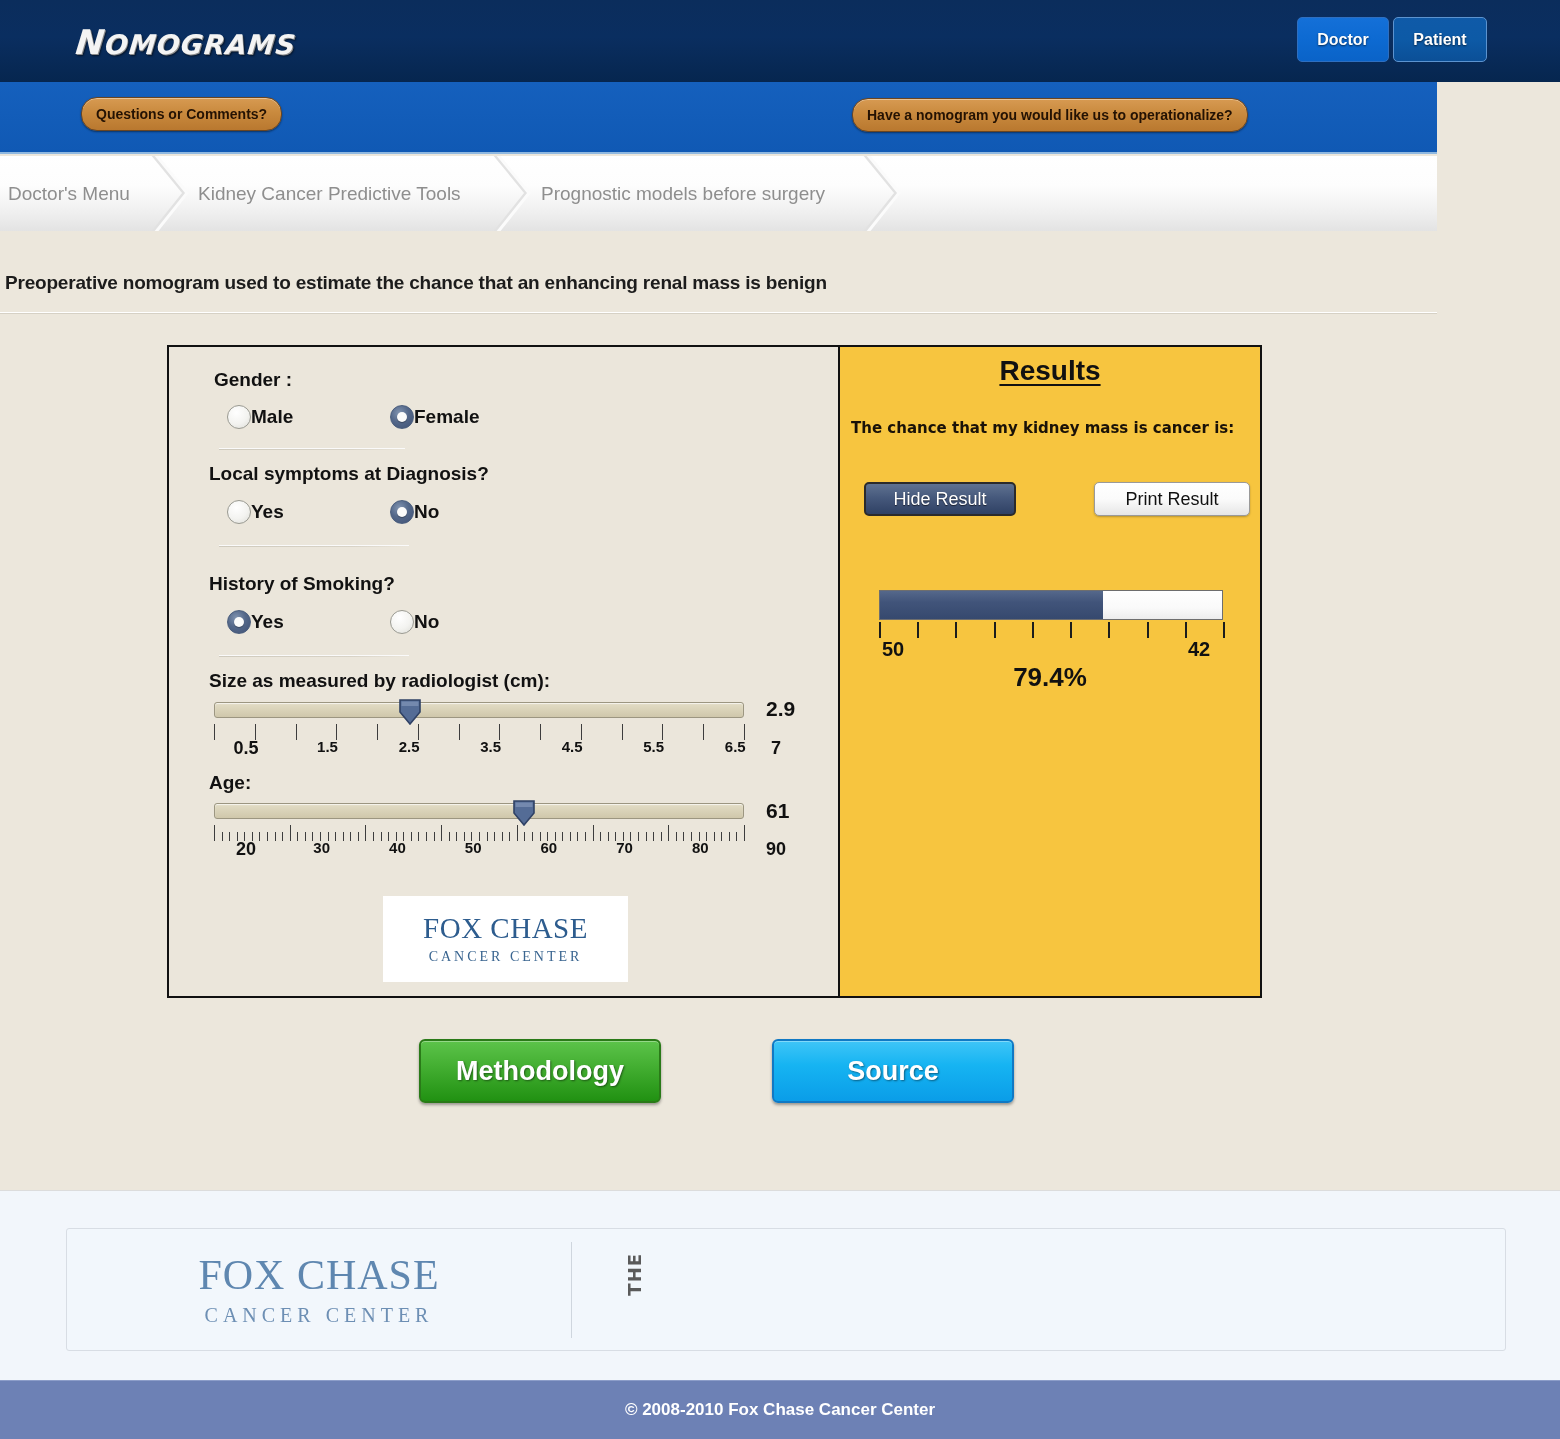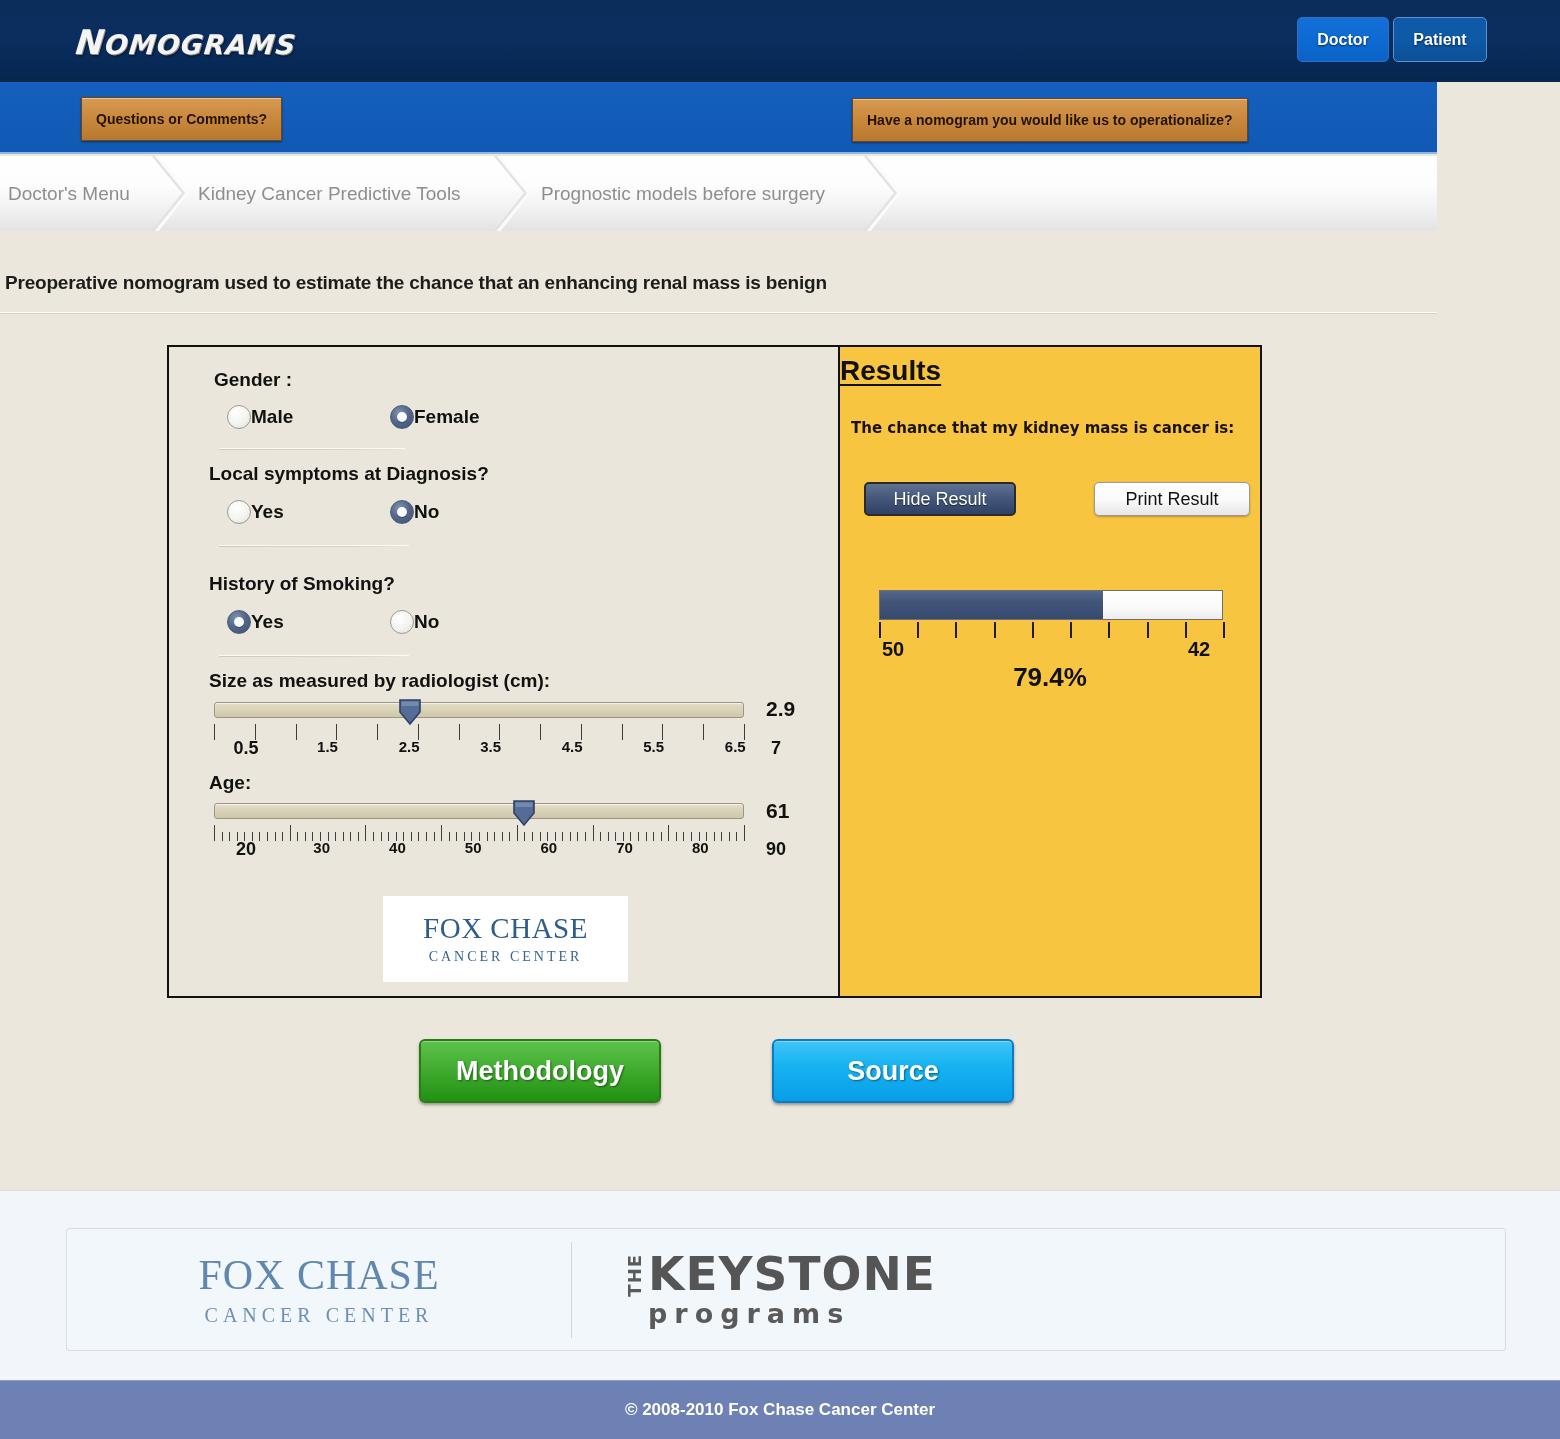--- a/index.html
+++ b/index.html
@@ -44,22 +44,22 @@
     border-color: #5c93cf;
   }
 
   
   #sub-bar {
     position: absolute; left: 0; top: 82px; width: 1437px; height: 72px;
     background: linear-gradient(to bottom, #1560bd 0%, #1059b4 100%);
     border-bottom: 2px solid #8fb8e0;
   }
   .tan-btn {
-    position: absolute; height: 44px;
-    border: 1px solid #6b4520; border-radius: 0;
+    position: absolute; height: 34px;
+    border: 1px solid #6b4520; border-radius: 16px;
     background: linear-gradient(to bottom, #d79a52 0%, #c98a3e 45%, #b9782f 100%);
     color: #241203; font-size: 14px; font-weight: bold;
     display: flex; align-items: center; justify-content: center;
     padding: 0 14px; cursor: pointer;
     box-shadow: inset 0 1px 0 rgba(255,255,255,.4), 0 1px 2px rgba(0,0,0,.45);
     white-space: nowrap;
   }
   #btn-questions { left: 81px; top: 97px; }
   #btn-operationalize { left: 852px; top: 98px; }
 
@@ -181,21 +181,21 @@
     color: #2d5c8e; letter-spacing: .5px; line-height: 1;
   }
   .fox-bot {
     font-family: "Liberation Serif", serif;
     color: #3a6590; letter-spacing: 3px; line-height: 1;
   }
 
   
   #results-title {
     position: absolute; left: 0; right: 0; top: 8px;
-    text-align: left; font-size: 28px; font-weight: bold; color: #111111;
+    text-align: center; font-size: 28px; font-weight: bold; color: #111111;
     text-decoration: underline; text-underline-offset: 4px;
   }
   #results-sub {
     position: absolute; left: 11px; top: 72px;
     font-size: 15px; font-weight: bold; color: #1a1208;
     font-family: "DejaVu Sans", sans-serif;
   }
   .res-btn {
     position: absolute; height: 34px; border-radius: 5px;
     display: flex; align-items: center; justify-content: center;
@@ -571,21 +571,17 @@
 
 <div id="footer-band"></div>
 <div id="footer-logos">
   <div id="fc-foot">
     <div class="fox-top">FOX CHASE</div>
     <div class="fox-bot">CANCER CENTER</div>
   </div>
   <div id="ks-foot">
     <div id="ks-stack">
       <div id="ks-the">THE</div>
-      <div id="ks-words">
-        <div id="ks-keystone">KEYSTONE</div>
-        <div id="ks-programs">programs</div>
-      </div>
     </div>
   </div>
 </div>
 
 <div id="copyright">© 2008-2010 Fox Chase Cancer Center</div>
 
 </body></html>

